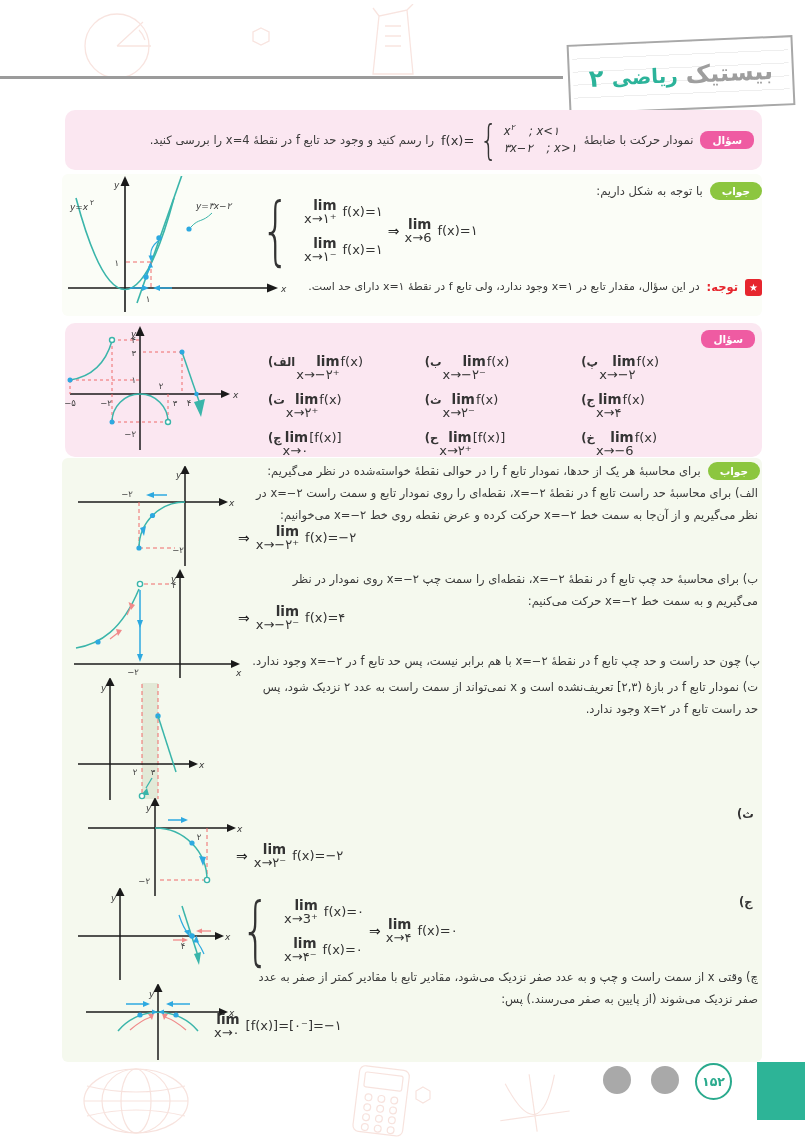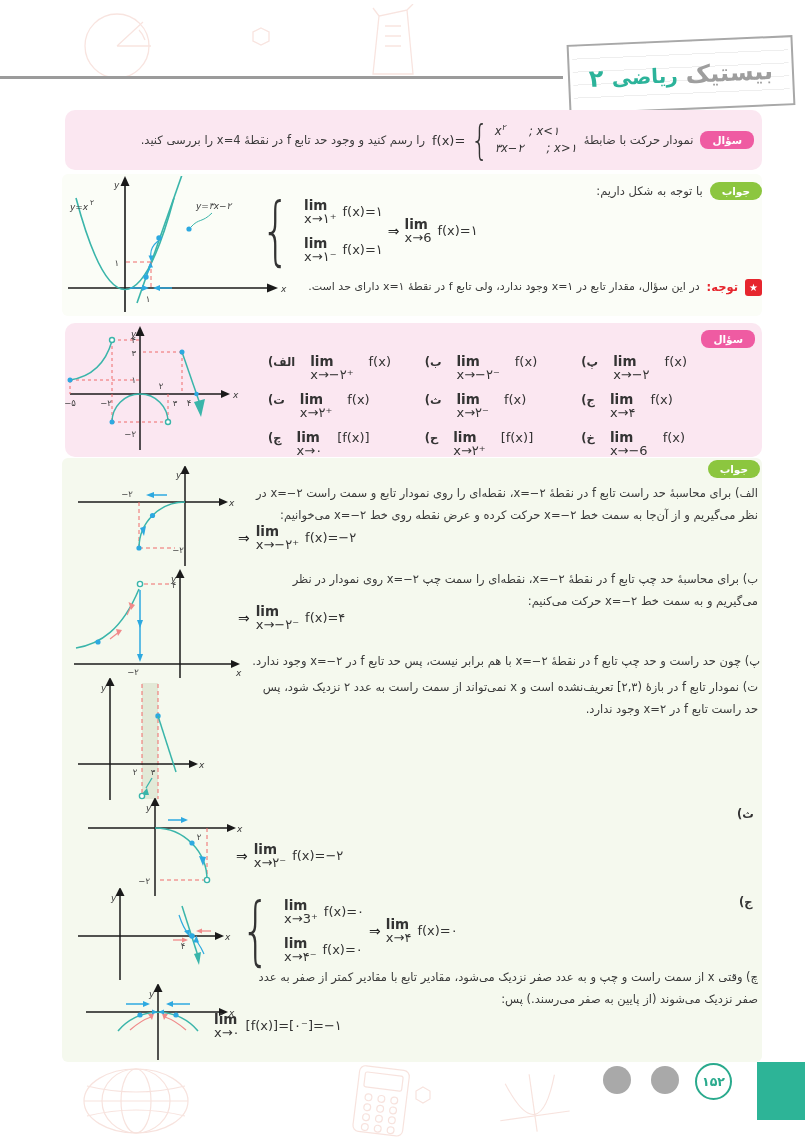--- a/index.html
+++ b/index.html
@@ -11,35 +11,35 @@
   .rtlrow{direction:rtl}
   .qbox{background:#fbe7f1;border-radius:10px}
   .ansbg{background:#f5f9ee;border-radius:6px}
   .qbadge{background:#ef5ba2;color:#fff;font-size:10.5px;font-weight:bold;
           padding:2px 12px;border-radius:8px;flex:none;line-height:14px}
   .abadge{background:#8cc63f;color:#fff;font-size:10.5px;font-weight:bold;
           padding:2px 12px;border-radius:10px;flex:none;line-height:14px}
   .star{width:17px;height:17px;background:#e6262e;color:#fff;border-radius:3px;
         display:flex;align-items:center;justify-content:center;font-size:10px;flex:none}
   .notelbl{color:#e6262e;font-weight:bold;font-size:11.5px}
-  .lim{display:inline-flex;flex-direction:column;align-items:flex-start;line-height:1.05;flex:none}
+  .lim{display:inline-flex;flex-direction:column;align-items:flex-end;line-height:1.05;flex:none}
   .limw{font-weight:bold;font-size:13.5px;font-style:normal}
   .lims{font-size:13px;direction:ltr;white-space:nowrap}
   .mx{font-size:13px;direction:ltr;white-space:nowrap}
   .frm{display:flex;align-items:center;gap:6px;direction:ltr}
   .dar{font-size:14px;color:#222;font-style:normal}
   .sys{display:flex;align-items:center;gap:5px;direction:ltr}
   .col{display:flex;flex-direction:column;gap:10px}
   .brace-lg{font-size:74px;font-weight:100;line-height:.8;color:#333;transform:scaleX(.62)}
   .brace-sm{font-size:40px;font-weight:100;line-height:.8;color:#333;transform:scaleX(.7)}
   .pw{display:flex;align-items:center;direction:ltr;gap:2px;font-size:12px}
   .pwrow{display:flex;align-items:center;font-style:italic;font-size:11.5px;line-height:15px}
-  .cnd{margin-left:23px}
+  .cnd{margin-left:14px}
   .sup{font-size:8px;position:relative;top:-4px}
-  .cell{display:flex;align-items:flex-start;gap:15px;direction:ltr}
+  .cell{display:flex;align-items:flex-start;gap:1px;direction:ltr}
   .tag{direction:rtl;font-size:11.5px;font-weight:bold;padding-top:1px;flex:none}
   .logo{border:2px solid #a8a8a8;background:
         repeating-linear-gradient(180deg,#fff 0 12px,#eee 12px 13px);
         display:flex;align-items:center;justify-content:center;gap:8px;direction:rtl;
         box-shadow:0 0 0 3px #fff inset}
   .logo .g1{color:#9e9e9e;font-weight:bold;font-size:24px}
   .logo .g2{color:#2cb39a;font-weight:bold;font-size:20px}
   .logo .g3{color:#2cb39a;font-weight:bold;font-size:24px}
   .dot{width:28px;height:28px;border-radius:50%;background:#a9a9a9}
   .pagecirc{width:33px;height:33px;border-radius:50%;border:2.5px solid #2aaa8d;
@@ -287,20 +287,21 @@
           <span class="lims">x→−6</span>
         </span>
       <span class="mx">f(x)</span>
       </span>
   </div>
 
   <div class="abs ansbg" style="left:62px;top:458px;width:700px;height:604px"></div>
 
   <div class="abs row rtlrow" style="left:250px;top:460px;width:510px">
     <span class="abadge">جواب</span>
+    <span class="fa">برای محاسبهٔ هر یک از حدها، نمودار تابع ⁦f⁩ را در حوالی نقطهٔ خواسته‌شده در نظر می‌گیریم:</span>
   </div>
 
   <div class="abs fa" style="left:252px;top:482px;width:506px">الف) برای محاسبهٔ حد راست تابع ⁦f⁩ در نقطهٔ ⁦x=−۲⁩، نقطه‌ای را روی نمودار تابع و سمت راست ⁦x=−۲⁩ در نظر می‌گیریم و از آن‌جا به سمت خط ⁦x=−۲⁩ حرکت کرده و عرض نقطه روی خط ⁦x=−۲⁩ می‌خوانیم:</div>
 
   <svg class="abs" style="left:70px;top:466px" width="165" height="106" viewBox="0 0 165 106">
     <g stroke="#1a1a1a" stroke-width="1.5">
         <line x1="115" y1="6" x2="115" y2="100"></line>
         <line x1="8" y1="36" x2="150" y2="36"></line>
       </g>
     <polygon points="110.5,8 119.5,8 115,-1" fill="#1a1a1a"></polygon>

